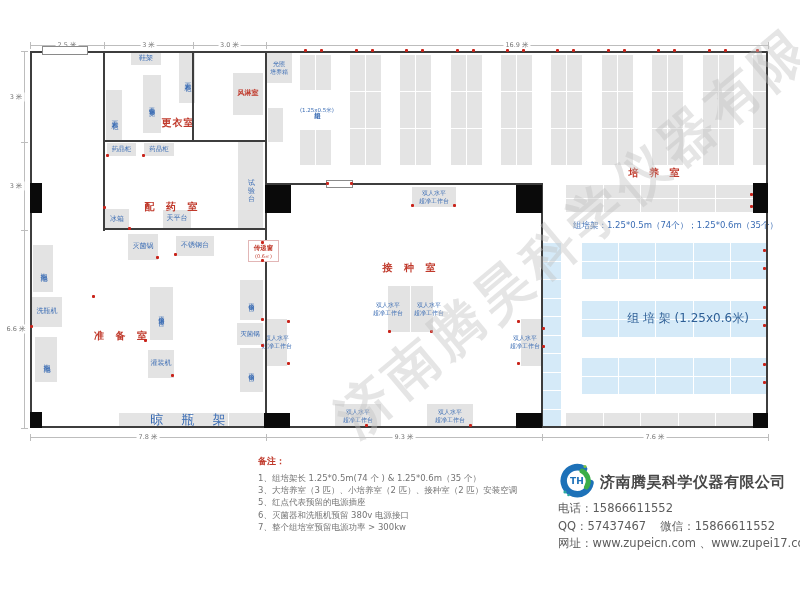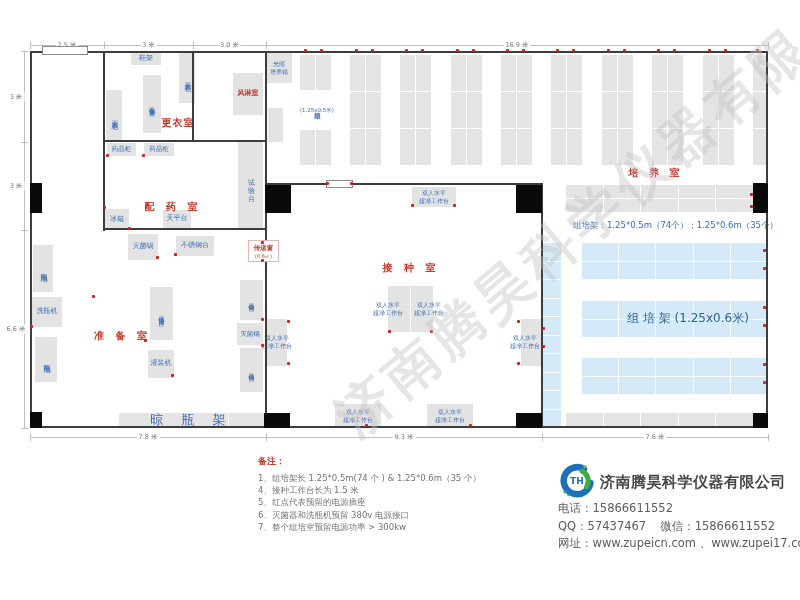--- a/index.html
+++ b/index.html
@@ -417,21 +417,21 @@
         <span class="pw-s">(0.6㎡)</span>
       </div>
     </div>
 
   <div id="watermark">济南腾昊科学仪器有限公司</div>
 
   <div id="notes">
     <div class="notes-title">备注：</div>
     <div id="notes-list">
         <div class="note-item">1、组培架长 1.25*0.5m(74 个 ) &amp; 1.25*0.6m（35 个）</div>
-        <div class="note-item">4、接种工作台长为 1.5 米</div>
+        <div class="note-item">3、大培养室（3 匹）、小培养室（2 匹）、接种室（2 匹）安装空调</div>
         <div class="note-item">5、红点代表预留的电源插座</div>
         <div class="note-item">6、灭菌器和洗瓶机预留 380v 电源接口</div>
         <div class="note-item">7、整个组培室预留电源功率 &gt; 300kw</div>
       </div>
   </div>
 
   <div id="company">
     <svg class="logo" width="38" height="38" viewBox="0 0 38 38">
       <path d="M27 7 A13.5 13.5 0 1 0 33.5 21" stroke="#1d71b8" stroke-width="6.5" fill="none" stroke-linecap="round"></path>
       <path d="M25 9 A11 11 0 0 1 29.5 25" stroke="#3aae49" stroke-width="5" fill="none" stroke-linecap="round"></path>

